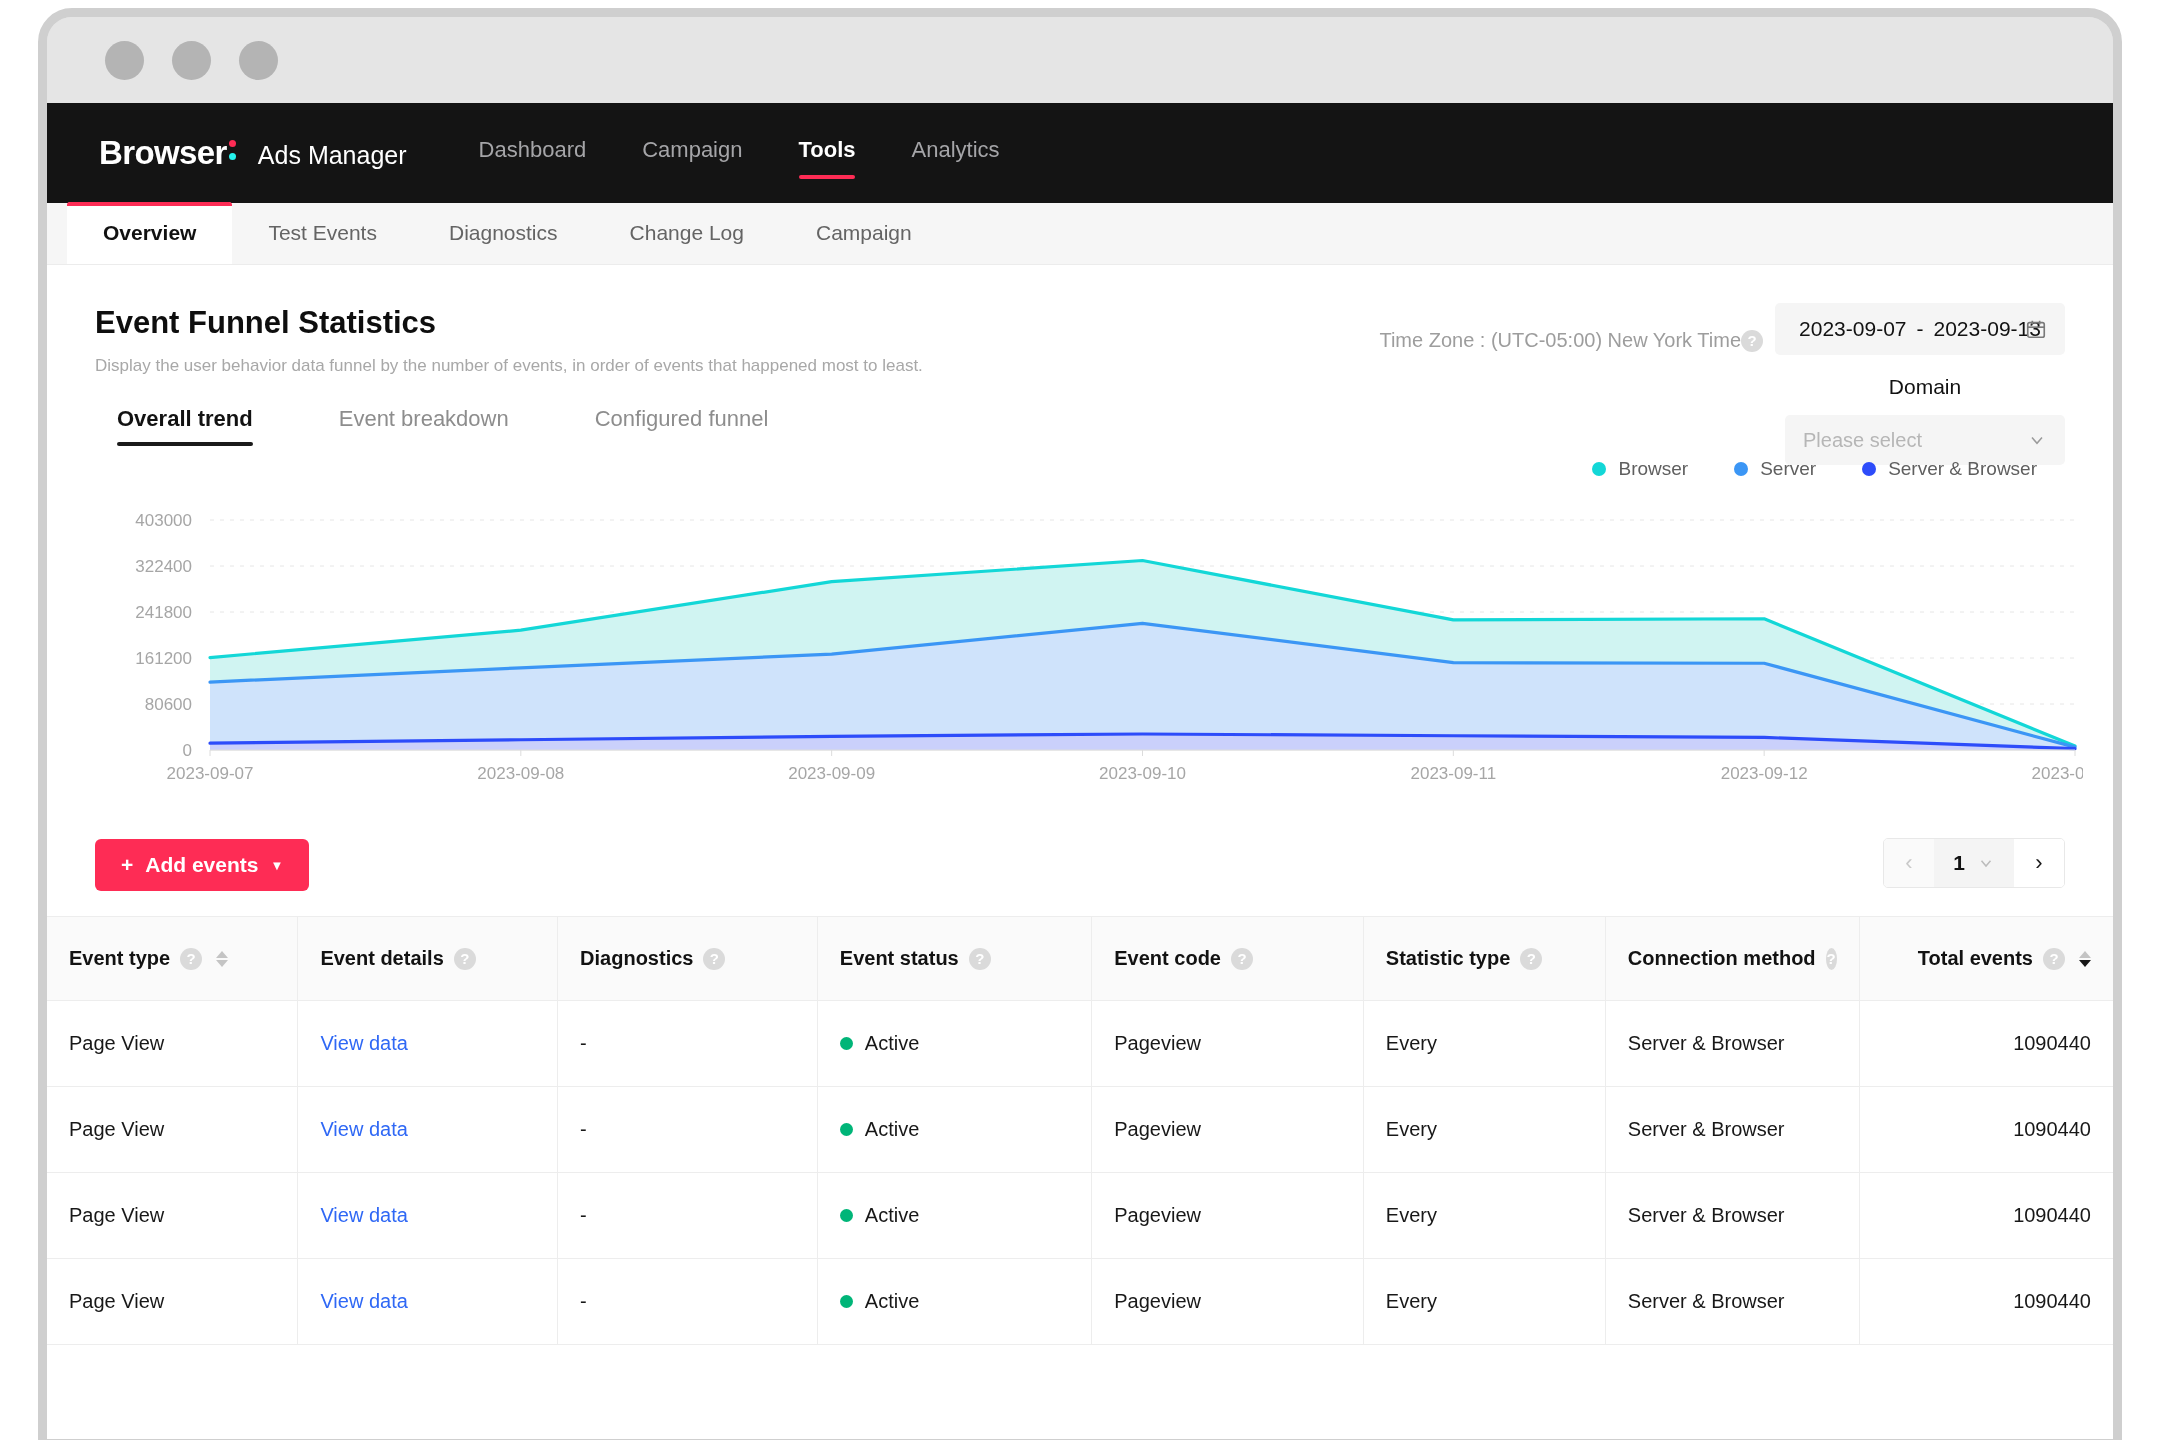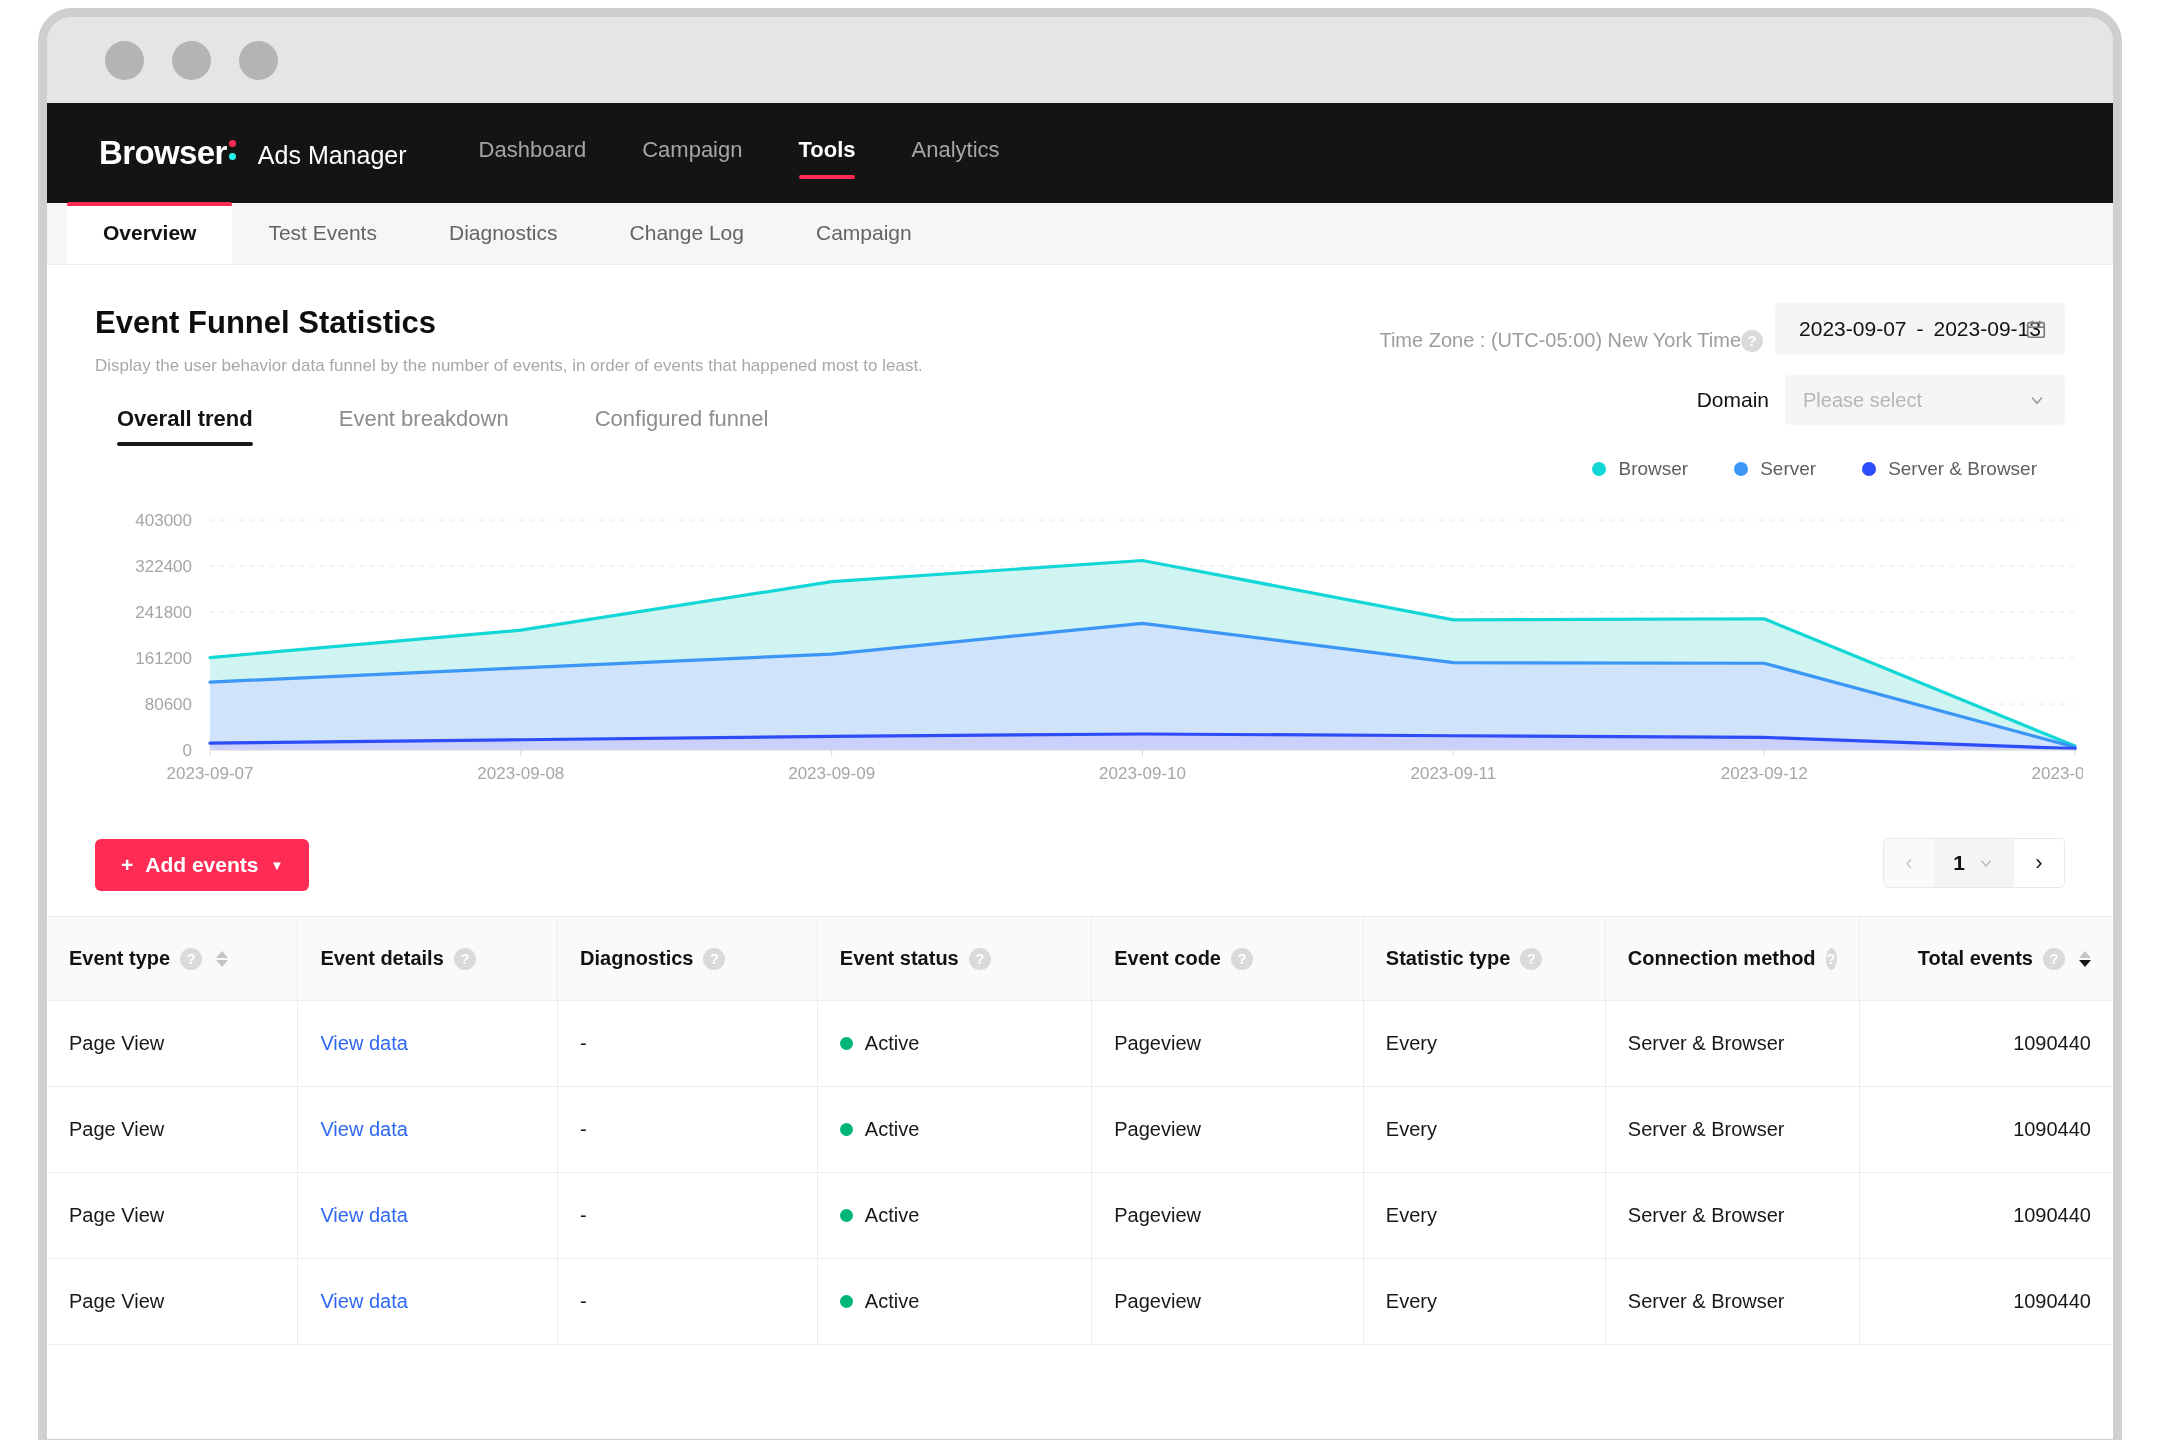--- a/index.html
+++ b/index.html
@@ -139,21 +139,21 @@
     position: absolute; right: 48px; top: 38px;
     width: 290px; height: 52px;
     background: #f5f5f5; border-radius: 5px;
     display: flex; align-items: center; justify-content: center;
     gap: 10px; font-size: 21px; color: #121212; font-weight: 500;
     cursor: pointer;
   }
   #cal-icon { position: absolute; right: 18px; width: 22px; height: 22px; }
   #domain-wrap {
     position: absolute; right: 48px; top: 110px;
-    display: flex; align-items: center; gap: 16px;
+    display: flex; align-items: center; gap: 16px; flex-direction: column;
   }
   #domain-label { font-size: 21px; color: #121212; font-weight: 500; }
   #domain-select {
     width: 280px; height: 50px; background: #f5f5f5; border-radius: 5px;
     display: flex; align-items: center; padding: 0 18px;
     font-size: 20px; color: #b6b6b6; cursor: pointer;
     justify-content: space-between;
   }
 
   

